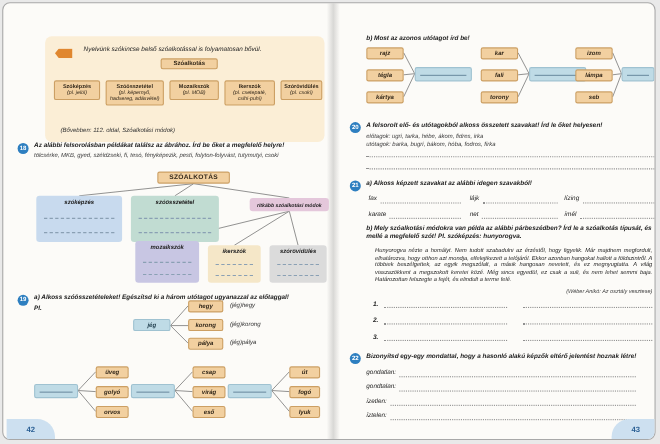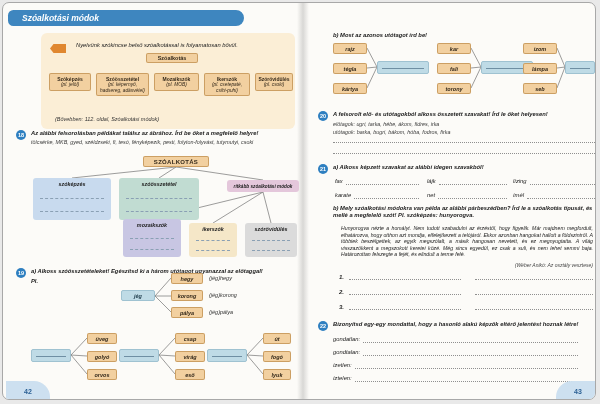--- a/index.html
+++ b/index.html
@@ -81,23 +81,20 @@
           <line x1="468" y1="65" x2="478" y2="64"></line>
       <line x1="468" y1="85" x2="478" y2="64"></line>
       <line x1="554" y1="45" x2="562" y2="64"></line>
           <line x1="554" y1="65" x2="562" y2="64"></line>
       <line x1="554" y1="85" x2="562" y2="64"></line>
     </g>
   </svg>
 
   <div class="abs gutter"></div>
 
-  <div class="abs headerbar">
-    <span>Szóalkotási módok</span>
-  </div>
 
   <div class="abs panel"></div>
   <div class="abs pencil"></div>
   <div class="abs introtext">Nyelvünk szókincse belső szóalkotással is folyamatosan bővül.</div>
   <div class="abs tan chartroot">Szóalkotás</div>
 
   <div class="abs tan chbox" style="left:46px;width:42px">
     <b>Szóképzés</b>
     <span>(pl. jelöl)</span>
   </div>

